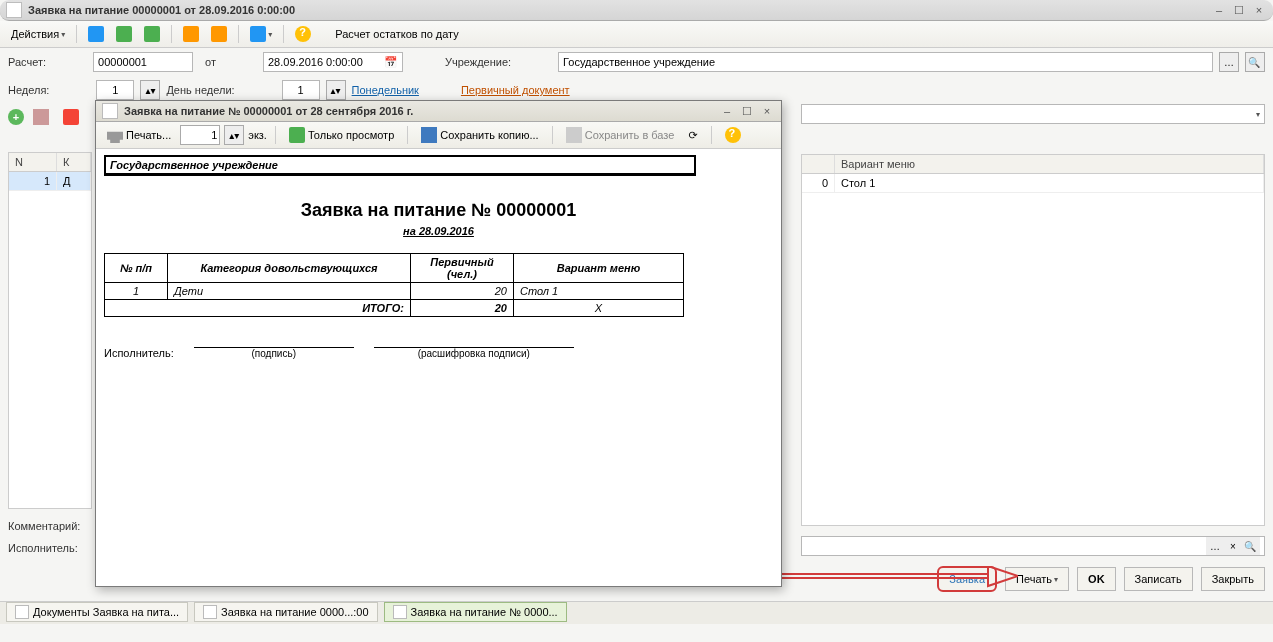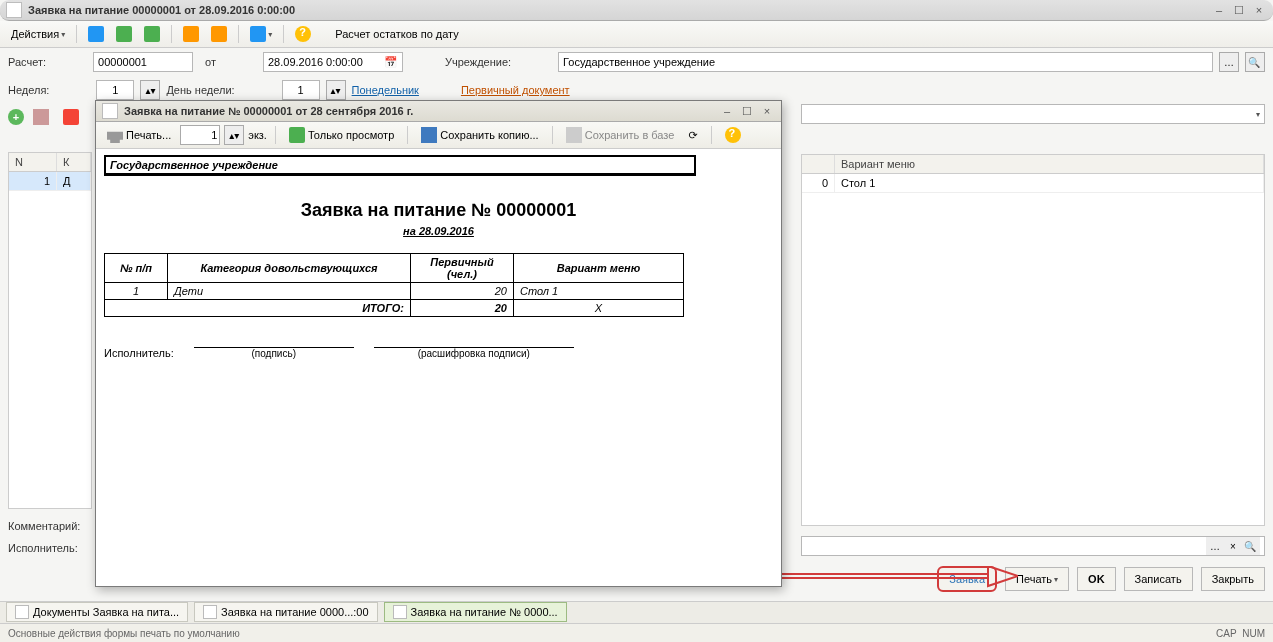--- a/index.html
+++ b/index.html
@@ -422,21 +422,14 @@
     <div class="tab">
         <span class="di"></span>
         <span>Заявка на питание 0000...:00</span>
       </div>
     <div class="tab active">
         <span class="di"></span>
         <span>Заявка на питание № 0000...</span>
       </div>
   </div>
 
-  <div class="statusbar">
-    <span>Основные действия формы печать по умолчанию</span>
-    <span>
-      <span>CAP</span>&nbsp;
-      <span>NUM</span>
-    </span>
-  </div>
 
 </div>
 
 </body></html>

